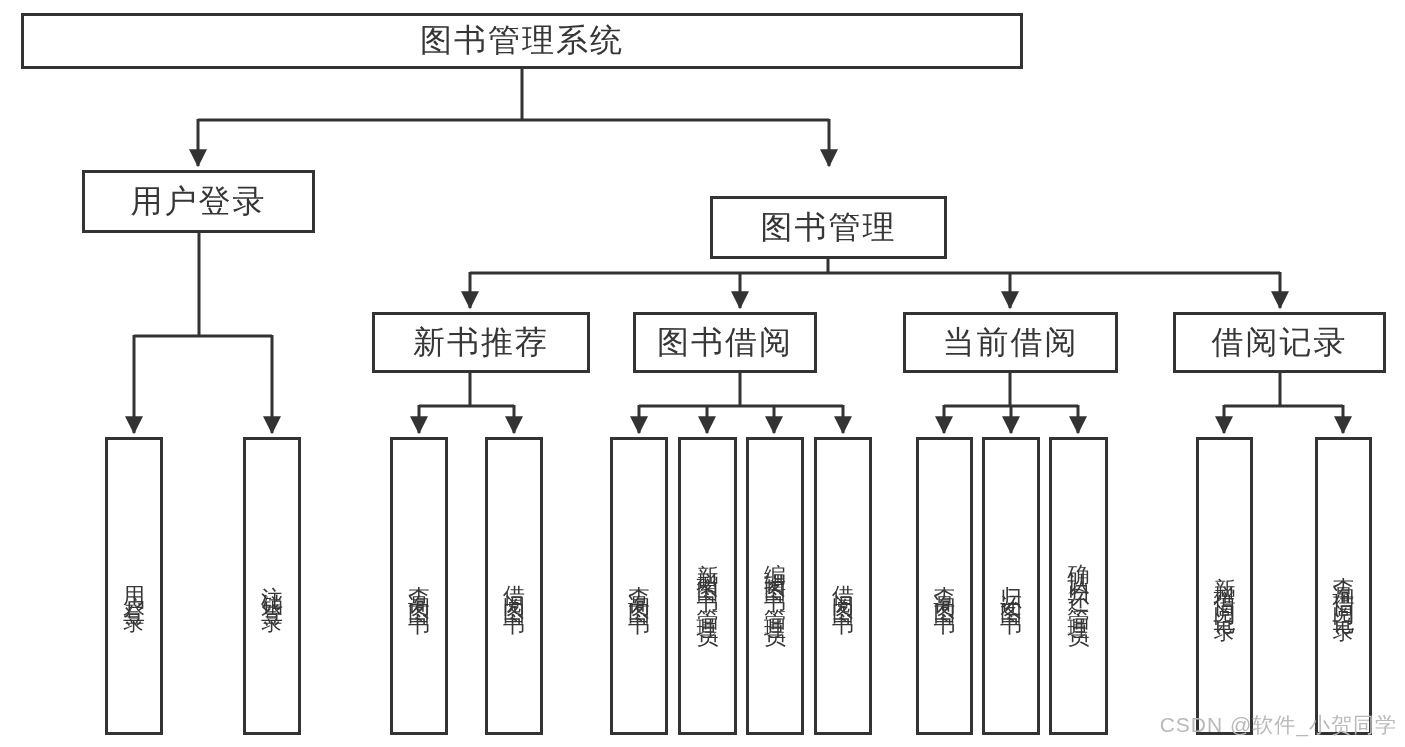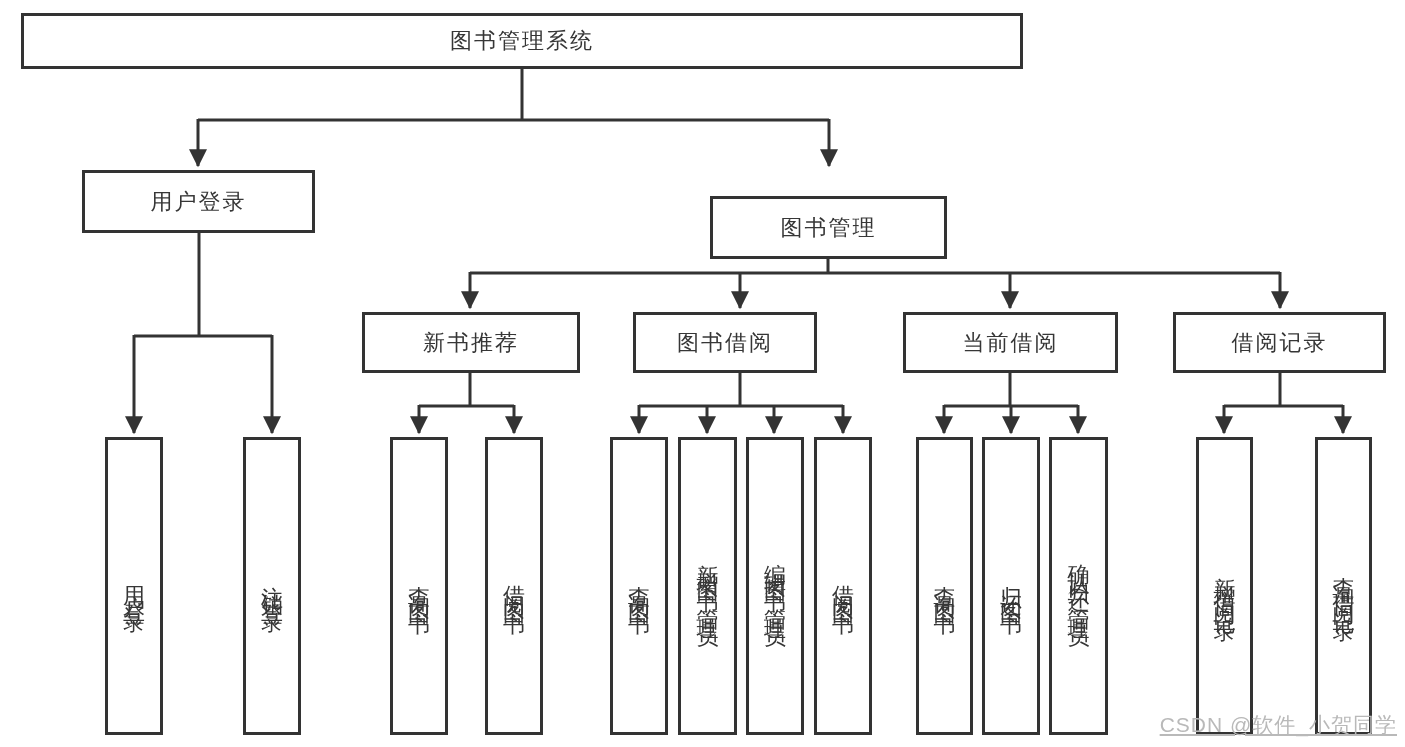--- a/index.html
+++ b/index.html
@@ -35,41 +35,40 @@
   .node {
     position: absolute;
     background: var(--box-bg);
     border: 3px solid var(--line);
     color: var(--text);
     display: flex;
     align-items: center;
     justify-content: center;
   }
   .h-label {
-    font-size: 22px;
+    font-size: 32px;
     letter-spacing: 2px;
     white-space: nowrap;
   }
   .leaf .v-label {
     writing-mode: vertical-rl;
     text-orientation: mixed;
     font-size: 22px;
     letter-spacing: 9px;
     line-height: 1;
     max-height: 285px;
   }
   .watermark {
     position: absolute;
     right: 8px;
     bottom: 8px;
     font-size: 21px;
     color: var(--watermark);
     letter-spacing: 1px;
     white-space: nowrap;
-    text-decoration: underline;
   }
 </style>
 </head>
 <body>
 
 <div class="stage">
 
   <svg class="wires" viewBox="0 0 1405 747" aria-hidden="true">
     <defs>
       <marker id="ah" markerWidth="7" markerHeight="7" refX="5.6" refY="3" orient="auto" markerUnits="strokeWidth">
@@ -115,21 +114,21 @@
     <span class="h-label">图书管理系统</span>
   </div>
 
   <div class="node" style="left:82px; top:170px; width:233px; height:63px;">
     <span class="h-label">用户登录</span>
   </div>
   <div class="node" style="left:710px; top:170px; width:237px; height:63px;margin-top:26px;">
     <span class="h-label">图书管理</span>
   </div>
 
-  <div class="node" style="left:362px; top:312px; width:218px; height:61px;">
+  <div class="node" style="left:372px; top:312px; width:218px; height:61px;">
     <span class="h-label">新书推荐</span>
   </div>
   <div class="node" style="left:633px; top:312px; width:184px; height:61px;">
     <span class="h-label">图书借阅</span>
   </div>
   <div class="node" style="left:903px; top:312px; width:215px; height:61px;">
     <span class="h-label">当前借阅</span>
   </div>
   <div class="node" style="left:1173px; top:312px; width:213px; height:61px;">
     <span class="h-label">借阅记录</span>

